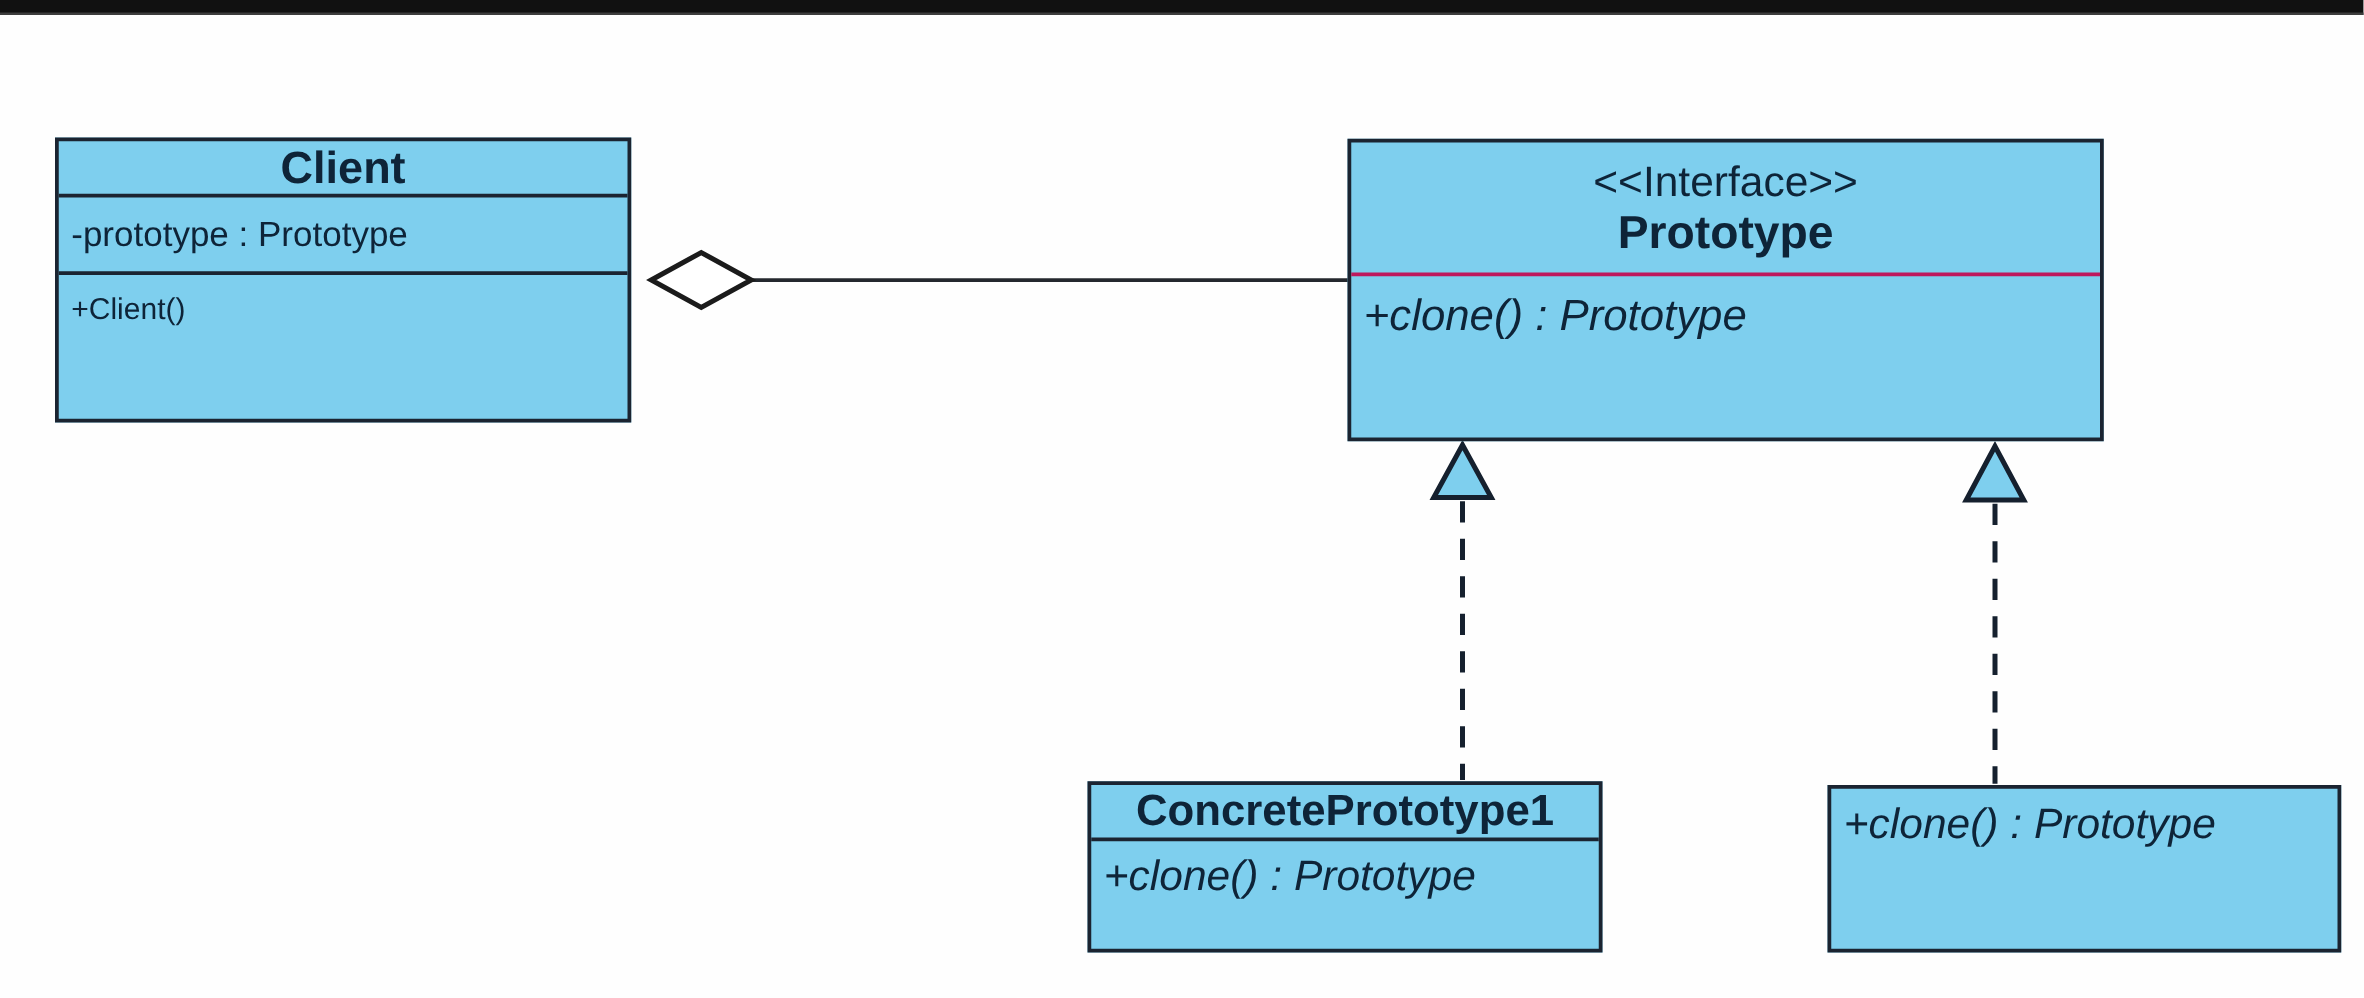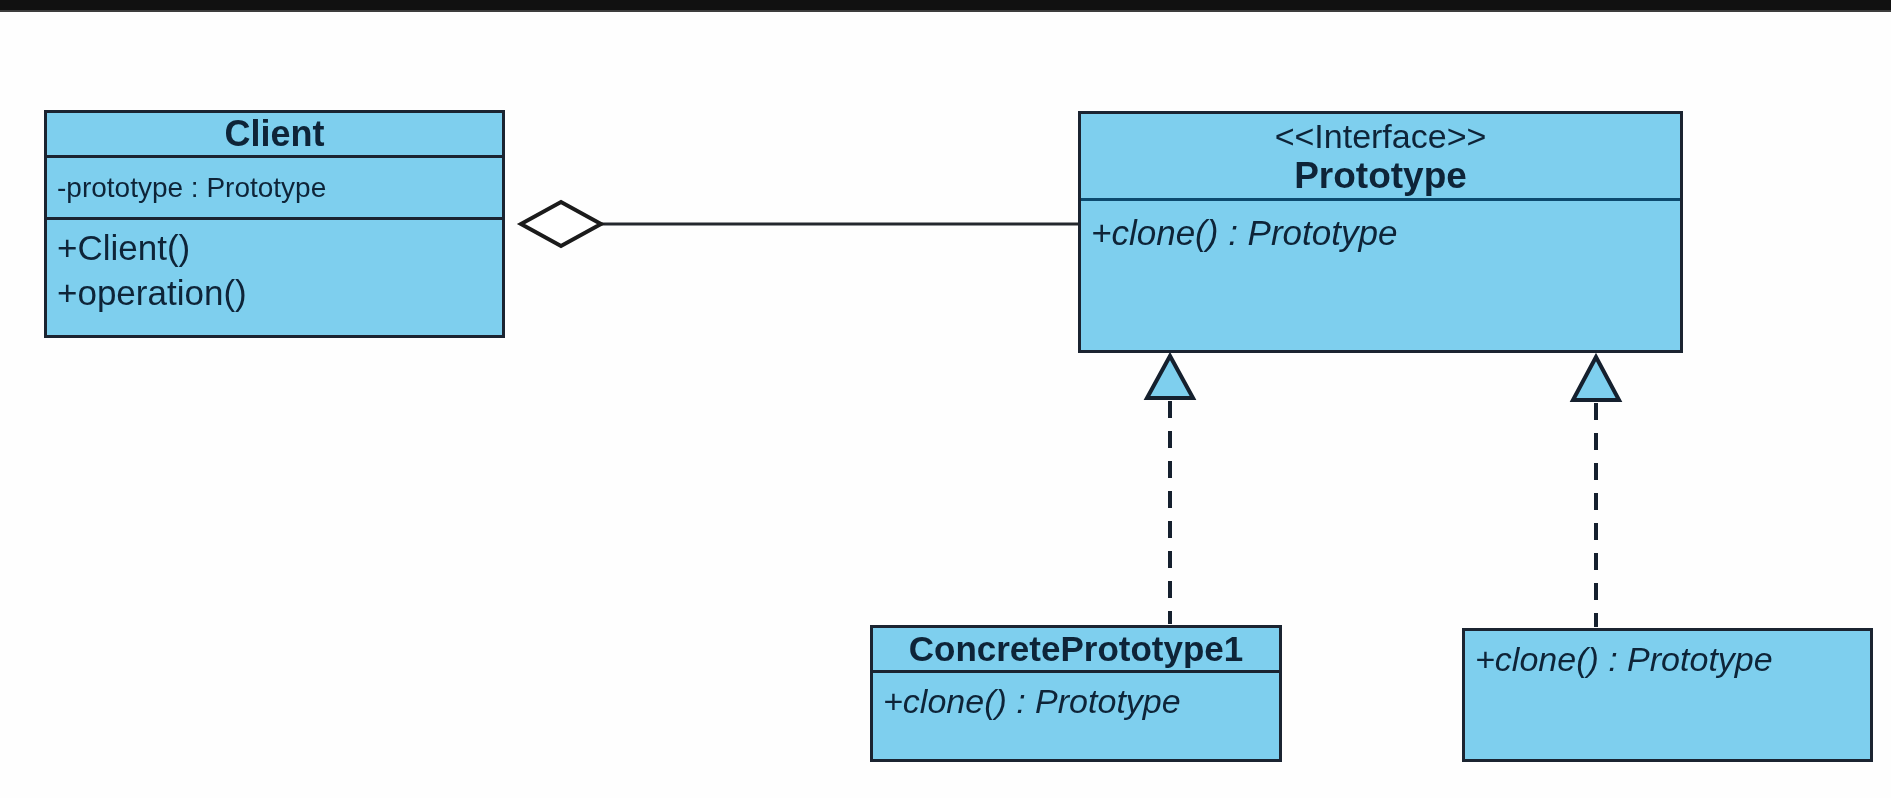--- a/index.html
+++ b/index.html
@@ -54,28 +54,28 @@
     box-sizing: border-box;
     padding: 4px 0 0 10px;
   }
   .uml-method-line { display: block; }
   .italic { font-style: italic; }
 
   
   #box-client { left: 44px; top: 110px; width: 461px; height: 228px; }
   #box-client .uml-title-row  { height: 45px; font-size: 36px; }
   #box-client .uml-attr-row   { height: 62px; font-size: 28px; }
-  #box-client .uml-method-row { font-size: 35px; line-height: 45px; padding-top: 5px; }
+  #box-client .uml-method-row { font-size: 24px; line-height: 45px; padding-top: 5px; }
 
   
   #box-prototype { left: 1078px; top: 111px; width: 605px; height: 242px; }
   #box-prototype .uml-header {
     box-sizing: border-box;
-    height: 87px;
-    border-bottom: 3px solid #0c4a6e;
+    height: 107px;
+    border-bottom: 3px solid #be185d;
     display: flex;
     flex-direction: column;
     align-items: center;
     justify-content: center;
   }
   #box-prototype .stereotype { font-size: 34px; line-height: 40px; }
   #box-prototype .iface-name { font-size: 37px; line-height: 40px; font-weight: bold; }
   #box-prototype .uml-method-row { font-size: 35px; padding: 12px 0 0 10px; }
 
   
@@ -104,21 +104,20 @@
     <polygon points="1596,357 1573,400 1619,400" fill="#7ecfee" stroke="#15202e" stroke-width="4"></polygon>
 
     <line x1="1596" y1="403" x2="1596" y2="627" stroke="#15202e" stroke-width="4" stroke-dasharray="17 13"></line>
   </svg>
 
   <div class="uml-box" id="box-client">
     <div class="uml-title-row">Client</div>
     <div class="uml-attr-row">-prototype : Prototype</div>
     <div class="uml-method-row">
       <span class="uml-method-line">+Client()</span>
-      <span class="uml-method-line">+operation()</span>
     </div>
   </div>
 
   <div class="uml-box" id="box-prototype">
     <div class="uml-header">
       <div class="stereotype">&lt;&lt;Interface&gt;&gt;</div>
       <div class="iface-name">Prototype</div>
     </div>
     <div class="uml-method-row italic">
       <span class="uml-method-line">+clone() : Prototype</span>

